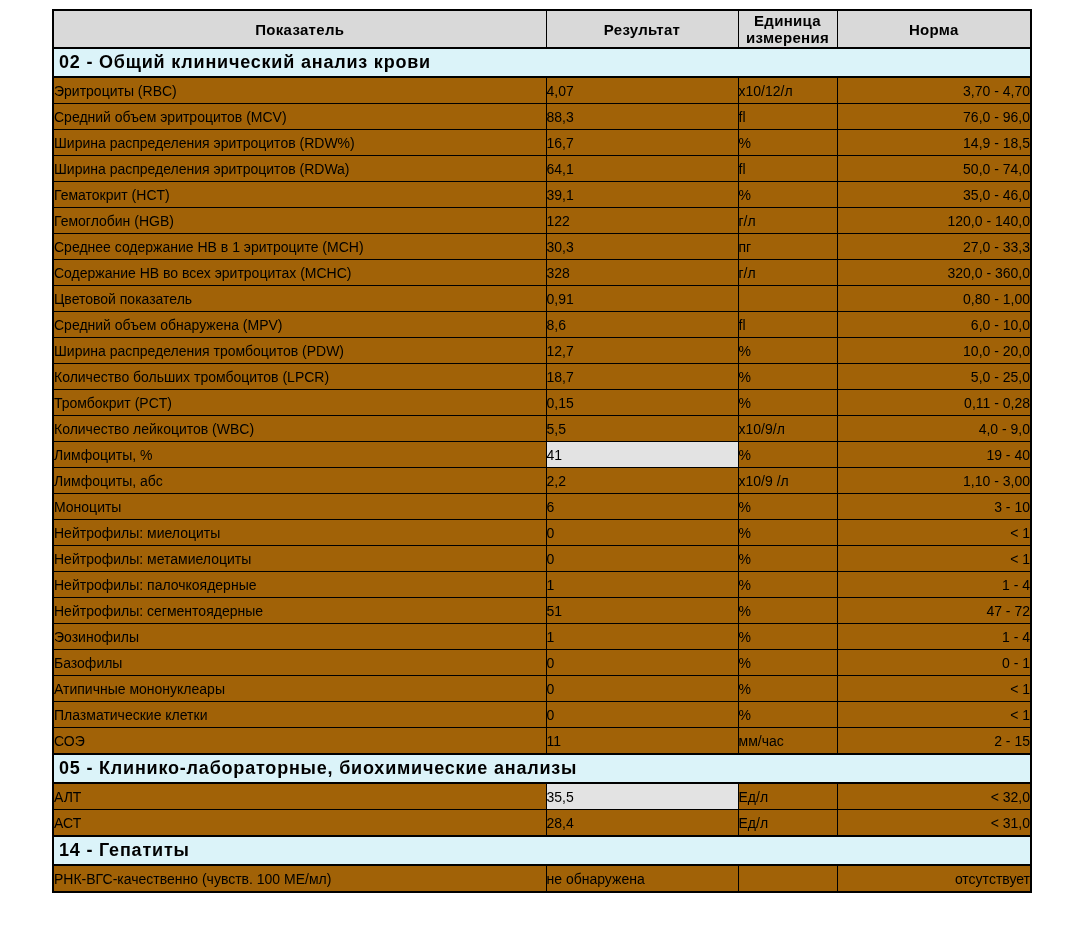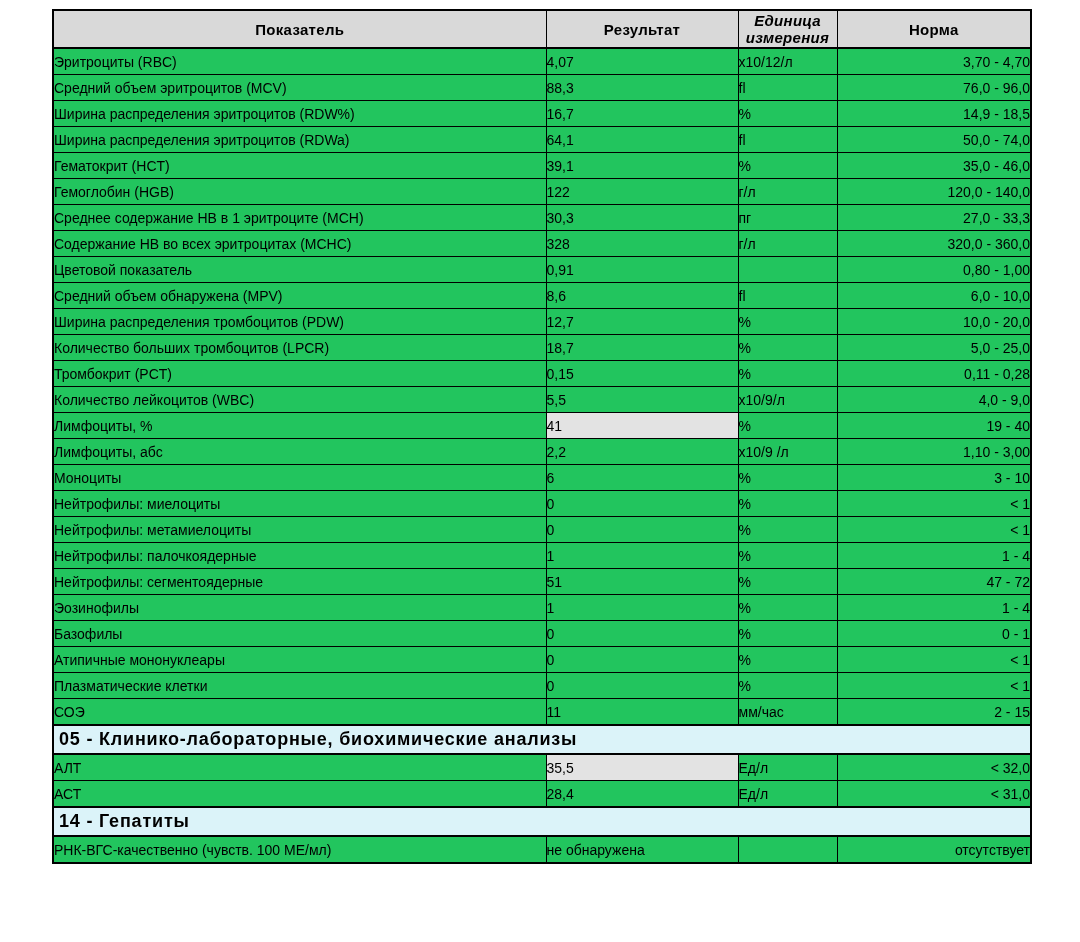--- a/index.html
+++ b/index.html
@@ -15,41 +15,41 @@
   .page {
     position: absolute;
     left: 52px;
     top: 9px;
   }
   table.results {
     border-collapse: collapse;
     table-layout: fixed;
     width: 978px;
     border: 2px solid var(--border, #000);
-    background: #22c55e;
+    background: #a16207;
   }
   th, td {
     border: 1px solid var(--border, #000);
     overflow: hidden;
     white-space: nowrap;
     padding: 0;
     vertical-align: middle;
   }
   thead th {
     background: var(--header-bg, #d9d9d9);
     height: 36px;
     font-size: 15px;
     font-weight: bold;
     letter-spacing: 0.3px;
     line-height: 17px;
     text-align: center;
     border-bottom: 2px solid var(--border, #000);
     white-space: normal;
   }
-  thead th.col-unit { padding: 0 6px; font-style: italic; }
+  thead th.col-unit { padding: 0 6px; }
   tr.section td {
     background: var(--section-bg, #dbf3f9);
     height: 27px;
     font-size: 18px;
     font-weight: bold;
     letter-spacing: 0.8px;
     padding-left: 5px;
     border-top: 2px solid var(--border, #000);
     border-bottom: 2px solid var(--border, #000);
   }
@@ -76,20 +76,23 @@
     </colgroup>
     <thead>
       <tr>
         <th class="col-name">Показатель</th>
         <th class="col-result">Результат</th>
         <th class="col-unit">Единица измерения</th>
         <th class="col-norm">Норма</th>
       </tr>
     </thead>
     <tbody id="tbody">
+        <tr class="section">
+          <td colspan="4">02 - Общий клинический анализ крови</td>
+        </tr>
         <tr>
           <td class="col-name">Эритроциты (RBC)</td>
           <td class="col-result">4,07</td>
           <td class="col-unit">х10/12/л</td>
           <td class="col-norm">3,70 - 4,70</td>
         </tr>
         <tr>
           <td class="col-name">Средний объем эритроцитов (MCV)</td>
           <td class="col-result">88,3</td>
           <td class="col-unit">fl</td>

